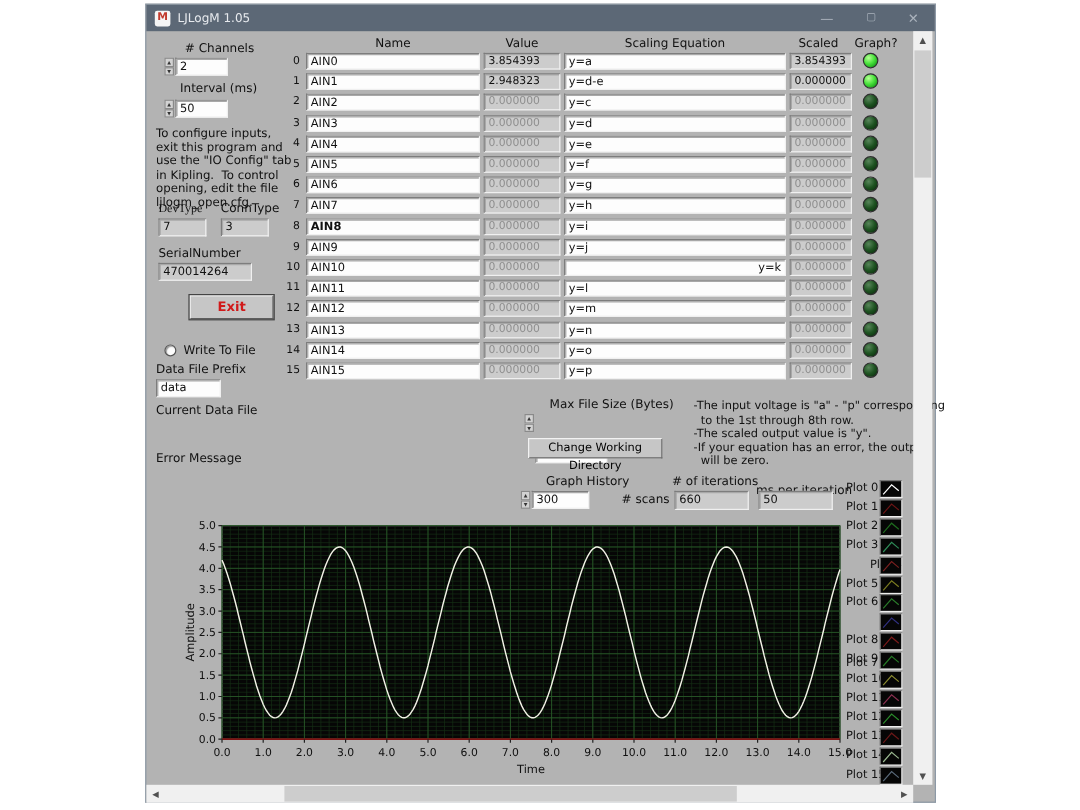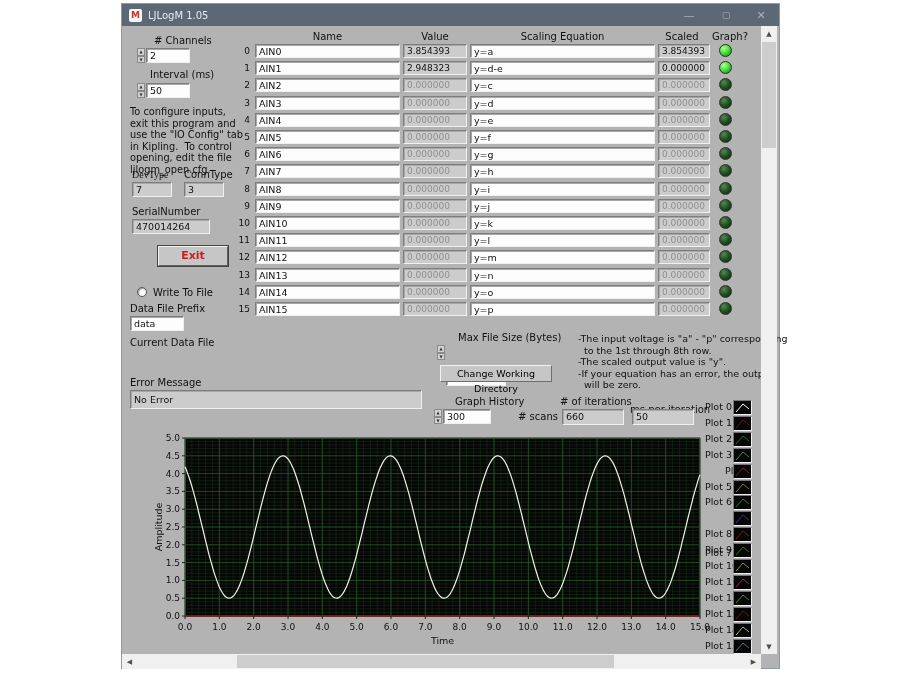--- a/index.html
+++ b/index.html
@@ -89,21 +89,20 @@
 
   <div class="abs radio" style="left:15px;top:283px;"></div>
   <div class="abs lbl" style="left:31px;top:283px;">Write To File</div>
 
   <div class="abs lbl" style="left:8px;top:299px;">Data File Prefix</div>
   <div class="abs sunken fieldtext" style="left:8px;top:312px;width:54px;height:15px;">data</div>
 
   <div class="abs lbl" style="left:8px;top:333px;">Current Data File</div>
 
   <div class="abs lbl" style="left:8px;top:373px;">Error Message</div>
-  <div class="abs indic fieldtext" style="left:8px;top:386px;width:292px;height:19px;line-height:15px;">No Error</div>
 
   <div class="abs hdr" style="left:133px;top:27px;width:145px;">Name</div>
   <div class="abs hdr" style="left:281px;top:27px;width:64px;">Value</div>
   <div class="abs hdr" style="left:348px;top:27px;width:185px;text-align:center;">Scaling Equation</div>
   <div class="abs hdr" style="left:528px;top:27px;width:64px;">Scaled</div>
   <div class="abs hdr" style="left:590px;top:27px;width:36px;">Graph?</div>
 
   <div id="table-rows">
       <div>
         <div class="abs lbl" style="left:108px;top:42px;width:20px;text-align:right;font-size:9px;">0</div>
@@ -164,39 +163,39 @@
       <div>
         <div class="abs lbl" style="left:108px;top:162.39999999999998px;width:20px;text-align:right;font-size:9px;">7</div>
         <div class="abs sunken fieldtext" style="left:133px;top:160.39999999999998px;width:145px;height:14px;">AIN7</div>
         <div class="abs indic fieldtext dim" style="left:281px;top:160.39999999999998px;width:64px;height:14px;font-size:9px;">0.000000</div>
         <div class="abs sunken fieldtext" style="left:348px;top:160.39999999999998px;width:185px;height:14px;">y=h</div>
         <div class="abs indic fieldtext dim" style="left:536px;top:160.39999999999998px;width:52px;height:14px;font-size:9px;">0.000000</div>
         <div class="abs led off" style="left:597px;top:160.39999999999998px;"></div>
       </div>
       <div>
         <div class="abs lbl" style="left:108px;top:179.6px;width:20px;text-align:right;font-size:9px;">8</div>
-        <div class="abs sunken fieldtext" style="left:133px;top:177.6px;width:145px;height:14px;">AIN8</div>
+        <div class="abs sunken fieldtext" style="left:133px;top:177.6px;width:145px;height:14px;font-weight:bold;">AIN8</div>
         <div class="abs indic fieldtext dim" style="left:281px;top:177.6px;width:64px;height:14px;font-size:9px;">0.000000</div>
         <div class="abs sunken fieldtext" style="left:348px;top:177.6px;width:185px;height:14px;">y=i</div>
         <div class="abs indic fieldtext dim" style="left:536px;top:177.6px;width:52px;height:14px;font-size:9px;">0.000000</div>
         <div class="abs led off" style="left:597px;top:177.6px;"></div>
       </div>
       <div>
         <div class="abs lbl" style="left:108px;top:196.79999999999998px;width:20px;text-align:right;font-size:9px;">9</div>
         <div class="abs sunken fieldtext" style="left:133px;top:194.79999999999998px;width:145px;height:14px;">AIN9</div>
         <div class="abs indic fieldtext dim" style="left:281px;top:194.79999999999998px;width:64px;height:14px;font-size:9px;">0.000000</div>
         <div class="abs sunken fieldtext" style="left:348px;top:194.79999999999998px;width:185px;height:14px;">y=j</div>
         <div class="abs indic fieldtext dim" style="left:536px;top:194.79999999999998px;width:52px;height:14px;font-size:9px;">0.000000</div>
         <div class="abs led off" style="left:597px;top:194.79999999999998px;"></div>
       </div>
       <div>
         <div class="abs lbl" style="left:108px;top:214px;width:20px;text-align:right;font-size:9px;">10</div>
         <div class="abs sunken fieldtext" style="left:133px;top:212px;width:145px;height:14px;">AIN10</div>
         <div class="abs indic fieldtext dim" style="left:281px;top:212px;width:64px;height:14px;font-size:9px;">0.000000</div>
-        <div class="abs sunken fieldtext" style="left:348px;top:212px;width:185px;height:14px;">y=k</div>
+        <div class="abs sunken fieldtext" style="left:348px;top:212px;width:185px;height:14px;text-align:right;">y=k</div>
         <div class="abs indic fieldtext dim" style="left:536px;top:212px;width:52px;height:14px;font-size:9px;">0.000000</div>
         <div class="abs led off" style="left:597px;top:212px;"></div>
       </div>
       <div>
         <div class="abs lbl" style="left:108px;top:231.2px;width:20px;text-align:right;font-size:9px;">11</div>
         <div class="abs sunken fieldtext" style="left:133px;top:229.2px;width:145px;height:14px;">AIN11</div>
         <div class="abs indic fieldtext dim" style="left:281px;top:229.2px;width:64px;height:14px;font-size:9px;">0.000000</div>
         <div class="abs sunken fieldtext" style="left:348px;top:229.2px;width:185px;height:14px;">y=l</div>
         <div class="abs indic fieldtext dim" style="left:536px;top:229.2px;width:52px;height:14px;font-size:9px;">0.000000</div>
         <div class="abs led off" style="left:597px;top:229.2px;"></div>

